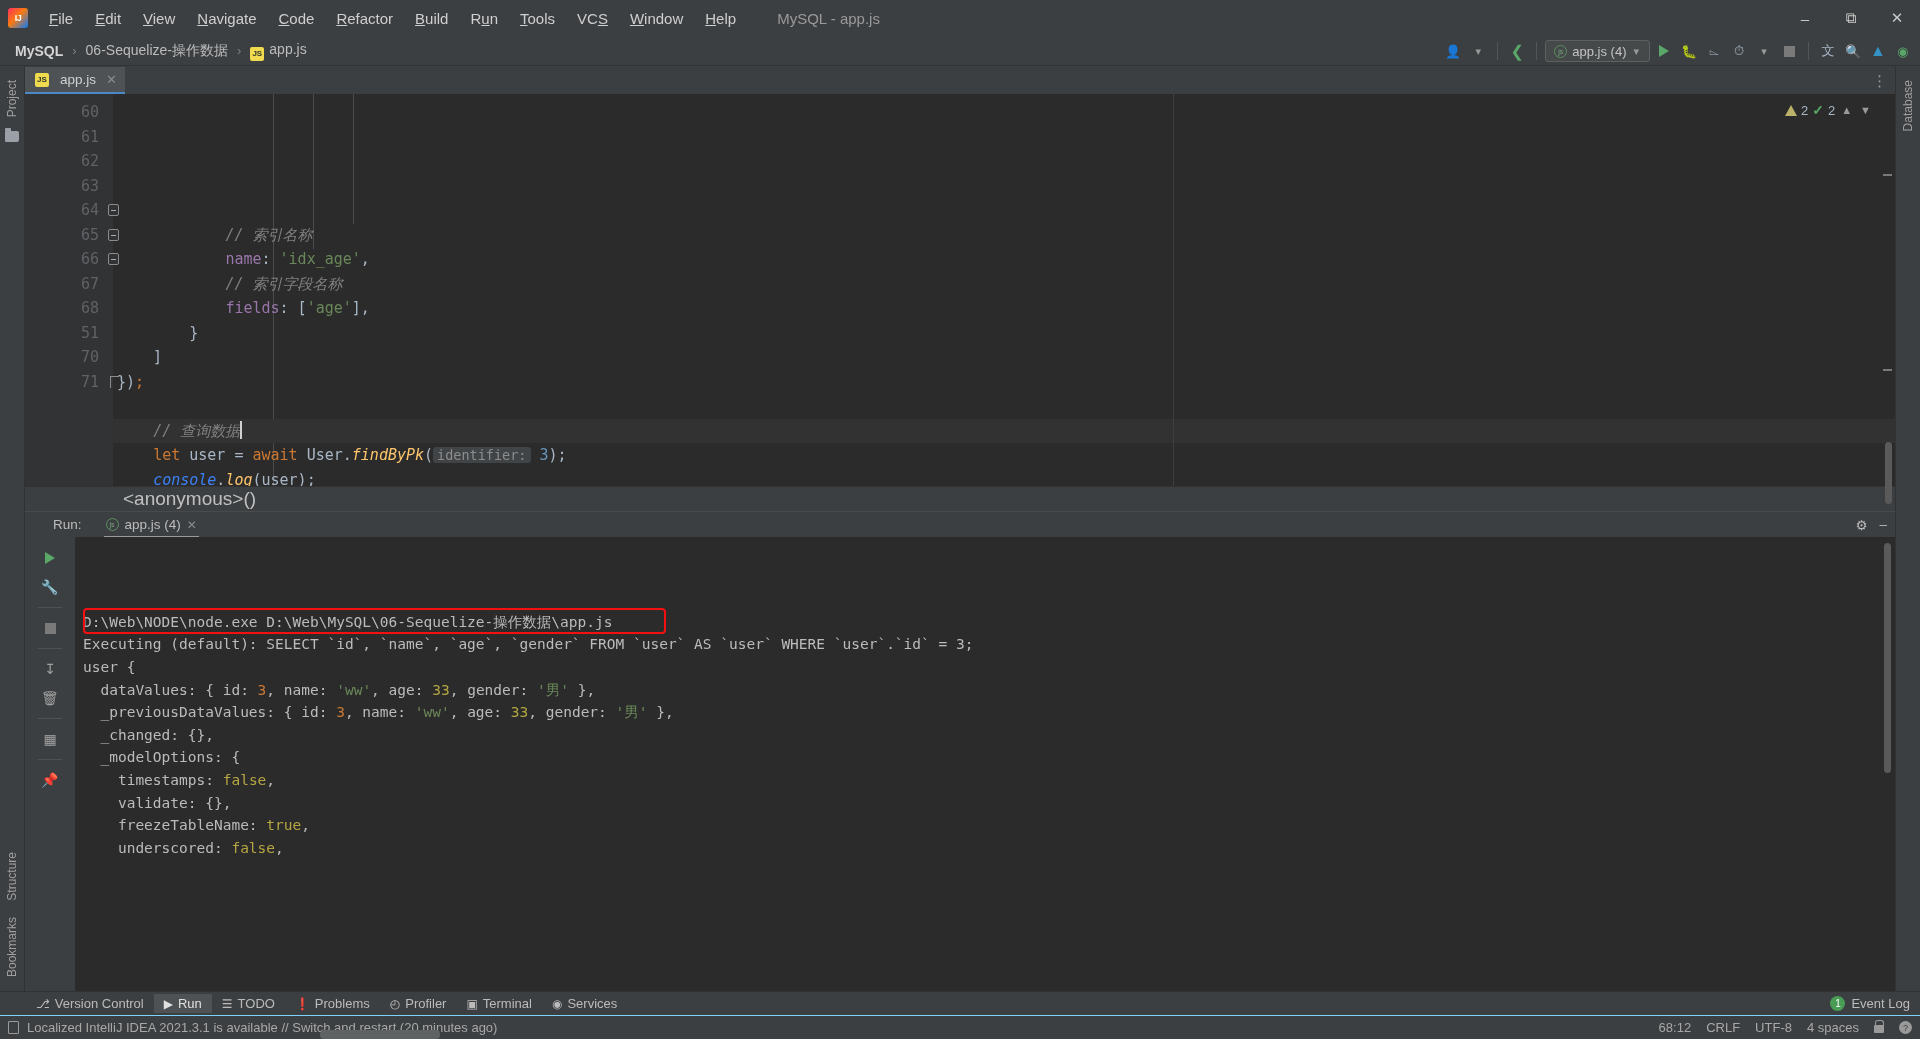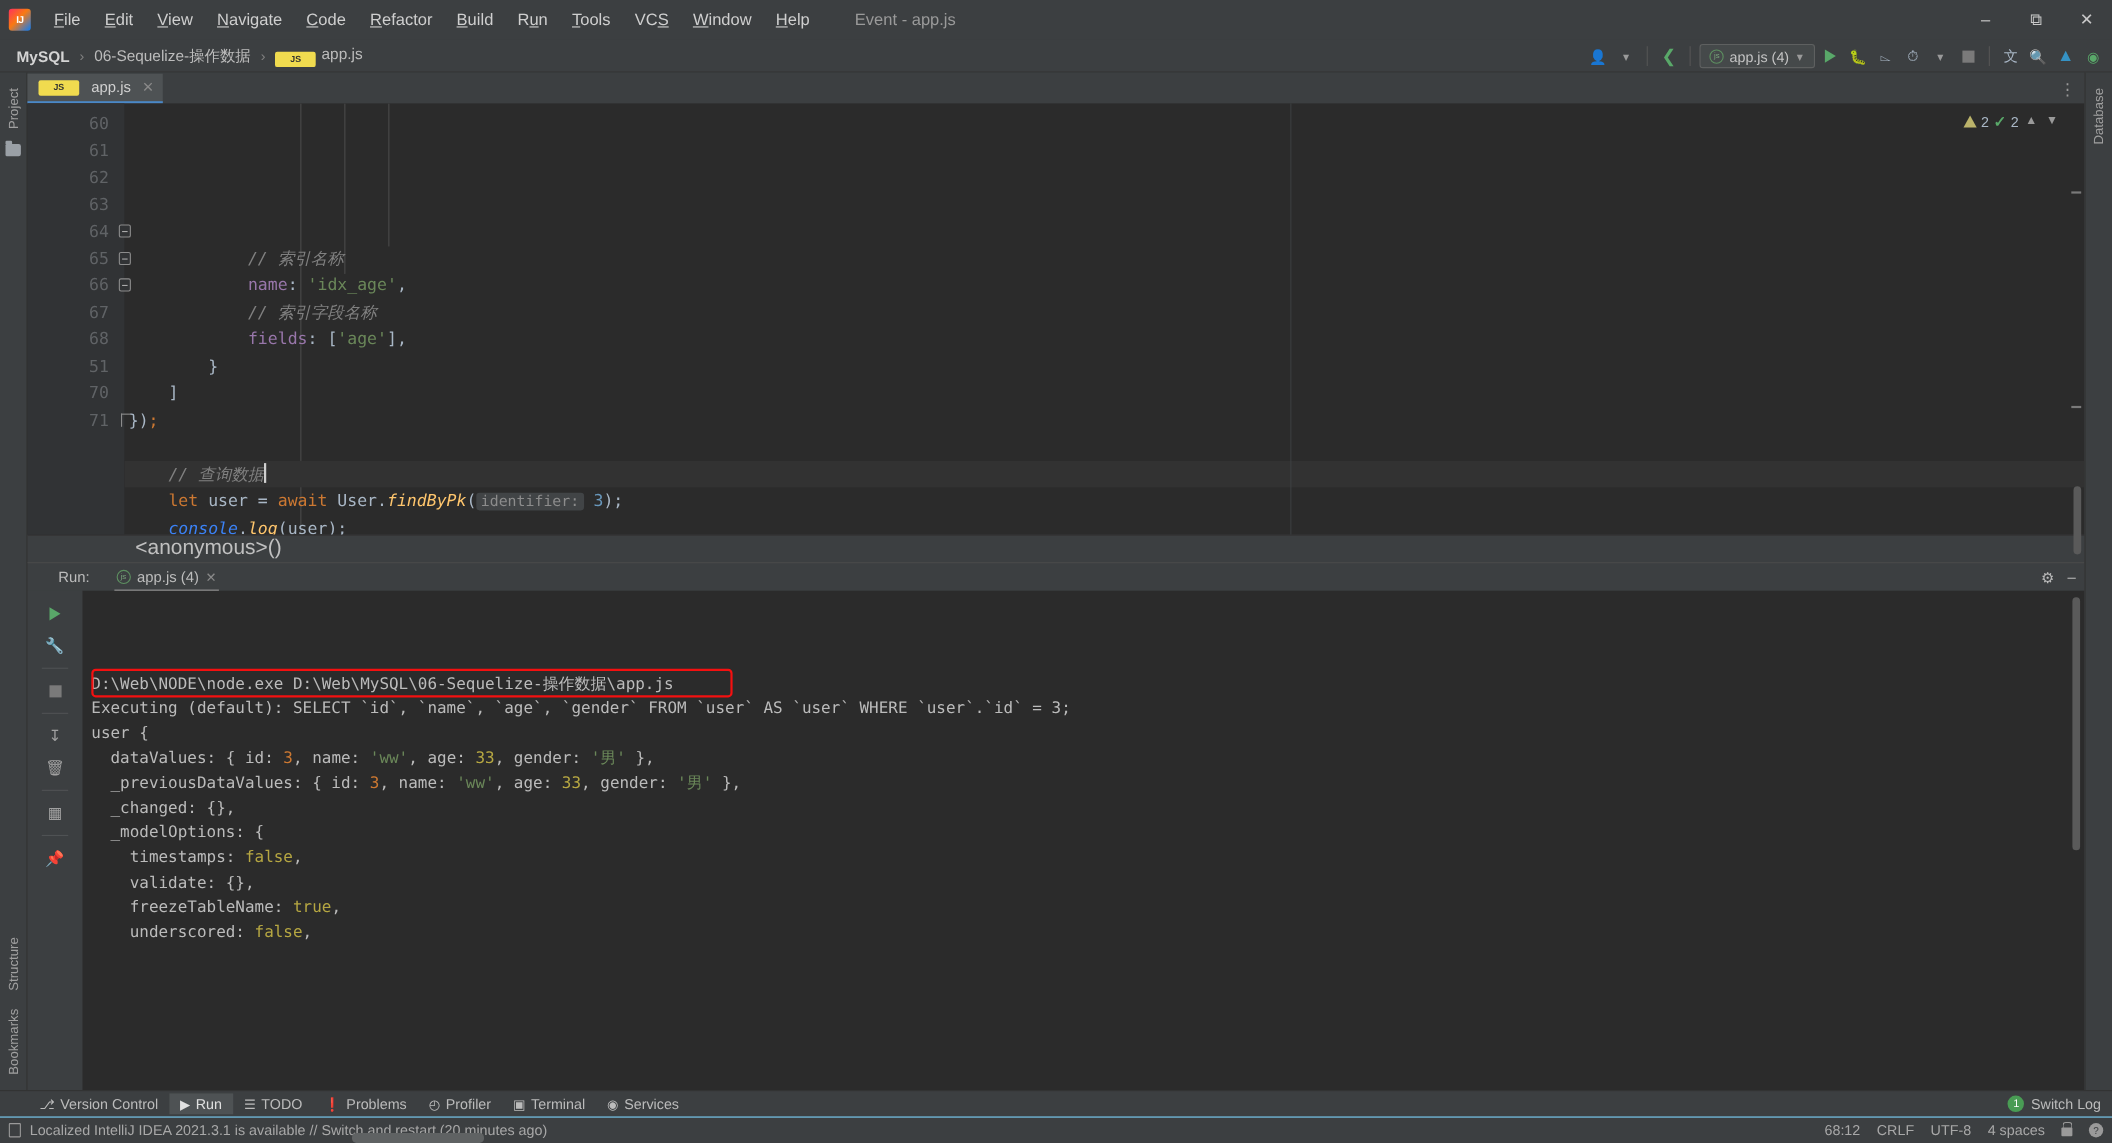--- a/index.html
+++ b/index.html
@@ -48,21 +48,21 @@
   
   .toolbar {
     height: 30px; flex: 0 0 30px; background: #3c3f41; display: flex;
     align-items: center; position: relative; border-bottom: 1px solid #323232;
   }
   .crumbs { display: flex; align-items: center; padding-left: 12px; font-size: 14px; gap: 2px; }
   .crumb { color: #bcbcbc; padding: 1px 3px; white-space: nowrap; }
   .crumb.bold { font-weight: bold; color: #d4d4d4; }
   .crumb-sep { color: #808080; padding: 0 4px; font-size: 13px; }
   .js-badge {
-    display: inline-block; width: 37px; height: 14px; border-radius: 2px;
+    display: inline-block; width: 14px; height: 14px; border-radius: 2px;
     background: #f0db4f; color: #323330; font-size: 8px; font-weight: bold;
     text-align: center; line-height: 14px; margin-right: 5px; vertical-align: -2px;
     position: relative;
   }
   .tb-right {
     position: absolute; right: 6px; top: 0; height: 30px; display: flex;
     align-items: center; gap: 3px;
   }
   .tb-ico {
     width: 22px; height: 22px; display: flex; align-items: center; justify-content: center;
@@ -295,21 +295,21 @@
       <div class="menu-item"><u>N</u>avigate</div>
       <div class="menu-item"><u>C</u>ode</div>
       <div class="menu-item"><u>R</u>efactor</div>
       <div class="menu-item"><u>B</u>uild</div>
       <div class="menu-item">R<u>u</u>n</div>
       <div class="menu-item"><u>T</u>ools</div>
       <div class="menu-item">VC<u>S</u></div>
       <div class="menu-item"><u>W</u>indow</div>
       <div class="menu-item"><u>H</u>elp</div>
     </div>
-    <div class="win-title">Event - app.js</div>
+    <div class="win-title">MySQL - app.js</div>
     <div class="win-controls">
       <div class="win-btn">–</div>
       <div class="win-btn">⧉</div>
       <div class="win-btn close">✕</div>
     </div>
   </div>
 
   <div class="toolbar">
     <div class="crumbs">
       <span class="crumb bold">MySQL</span>
@@ -489,21 +489,21 @@
       <div class="bb-item">
         <span style="font-size: 12px;">▣</span>
         <span>Terminal</span>
       </div>
       <div class="bb-item">
         <span style="font-size: 12px;">◉</span>
         <span>Services</span>
       </div>
       <div class="bb-right">
       <span class="badge-green">1</span>
-      <span>Switch Log</span>
+      <span>Event Log</span>
     </div>
   </div>
 
   <div class="statusbar">
     <span class="doc-ico"></span>
     <span style="margin-left:8px;">Localized IntelliJ IDEA 2021.3.1 is available // Switch and restart (20 minutes ago)</span>
     <span class="sb-right">
       <span>68:12</span>
       <span>CRLF</span>
       <span>UTF-8</span>

